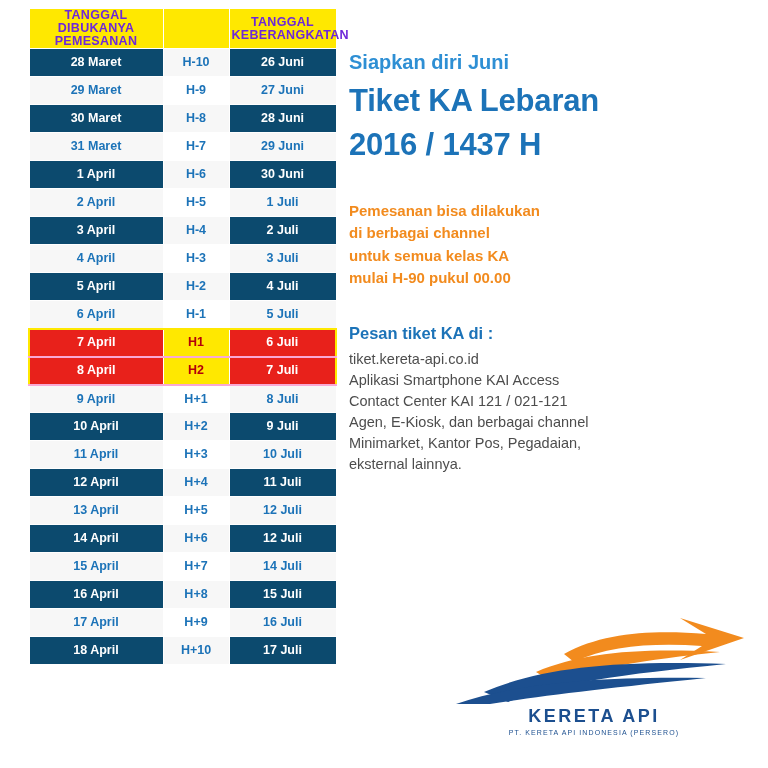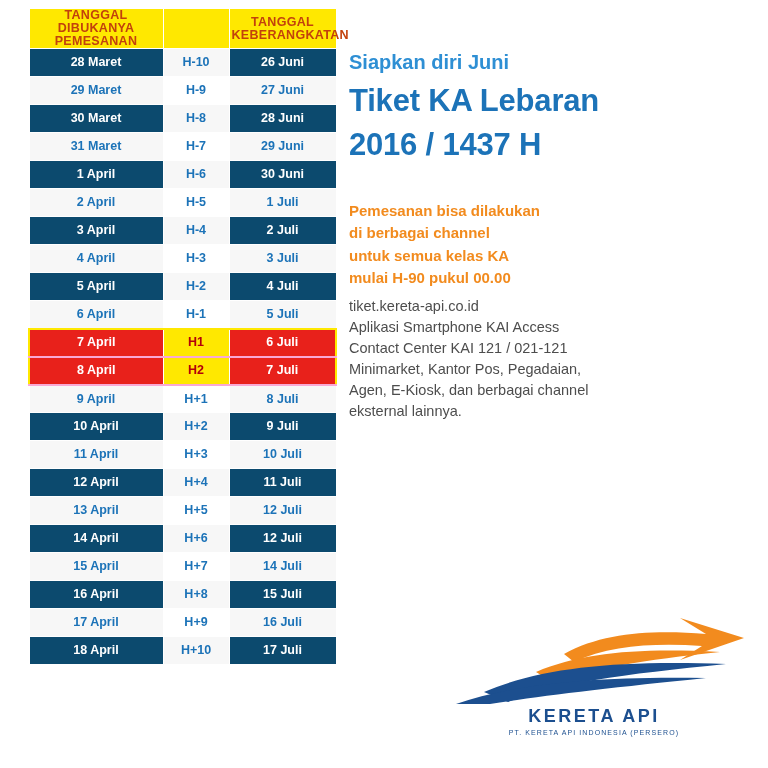--- a/index.html
+++ b/index.html
@@ -34,21 +34,21 @@
     text-align:center;
     font-size:12.5px;
     font-weight:bold;
     height:28px;
     padding:0 2px;
     line-height:1.05;
   }
   
   .hdr {
     background:#ffe800;
-    color:#c2410c;
+    color:#6d28d9;
     font-size:9.5px;
     letter-spacing:.3px;
     height:52px;
     border:1px solid #ffffff;
     font-weight:bold;
     vertical-align:middle;
   }
   .hdr span { display:block; }
   
   .blue  { background:#0c4a6e; color:#ffffff; }
@@ -268,26 +268,27 @@
     <div class="head-big">Tiket KA Lebaran</div>
     <div class="head-big">2016 / 1437 H</div>
 
     <div class="orange-block">
       <div>Pemesanan bisa dilakukan</div>
       <div>di berbagai channel</div>
       <div>untuk semua kelas KA</div>
       <div>mulai H-90 pukul 00.00</div>
     </div>
 
+    <div class="pesan-title">Pesan tiket KA di :</div>
     <div class="channels" id="channel-list">
         <div>tiket.kereta-api.co.id</div>
         <div>Aplikasi Smartphone KAI Access</div>
         <div>Contact Center KAI 121 / 021-121</div>
+        <div>Agen, E-Kiosk, dan berbagai channel</div>
         <div>Minimarket, Kantor Pos, Pegadaian,</div>
-        <div>Agen, E-Kiosk, dan berbagai channel</div>
         <div>eksternal lainnya.</div>
       </div>
 
     <div class="logo">
       <svg width="300" height="88" viewBox="0 0 300 88">
         <path d="M120 38 C160 16 210 14 262 18 L236 2 L300 22 L236 44 L258 30 C212 27 166 29 130 46 Z" fill="#f28b1e"></path>
         <path d="M92 56 C140 36 196 32 276 36 C200 44 146 52 112 68 Z" fill="#f28b1e"></path>
         <path d="M40 76 C96 52 170 44 282 48 C180 58 108 68 64 86 Z" fill="#1c4f8f"></path>
         <path d="M12 88 C70 68 150 60 262 62 C164 72 96 80 46 88 Z" fill="#1c4f8f"></path>
       </svg>

